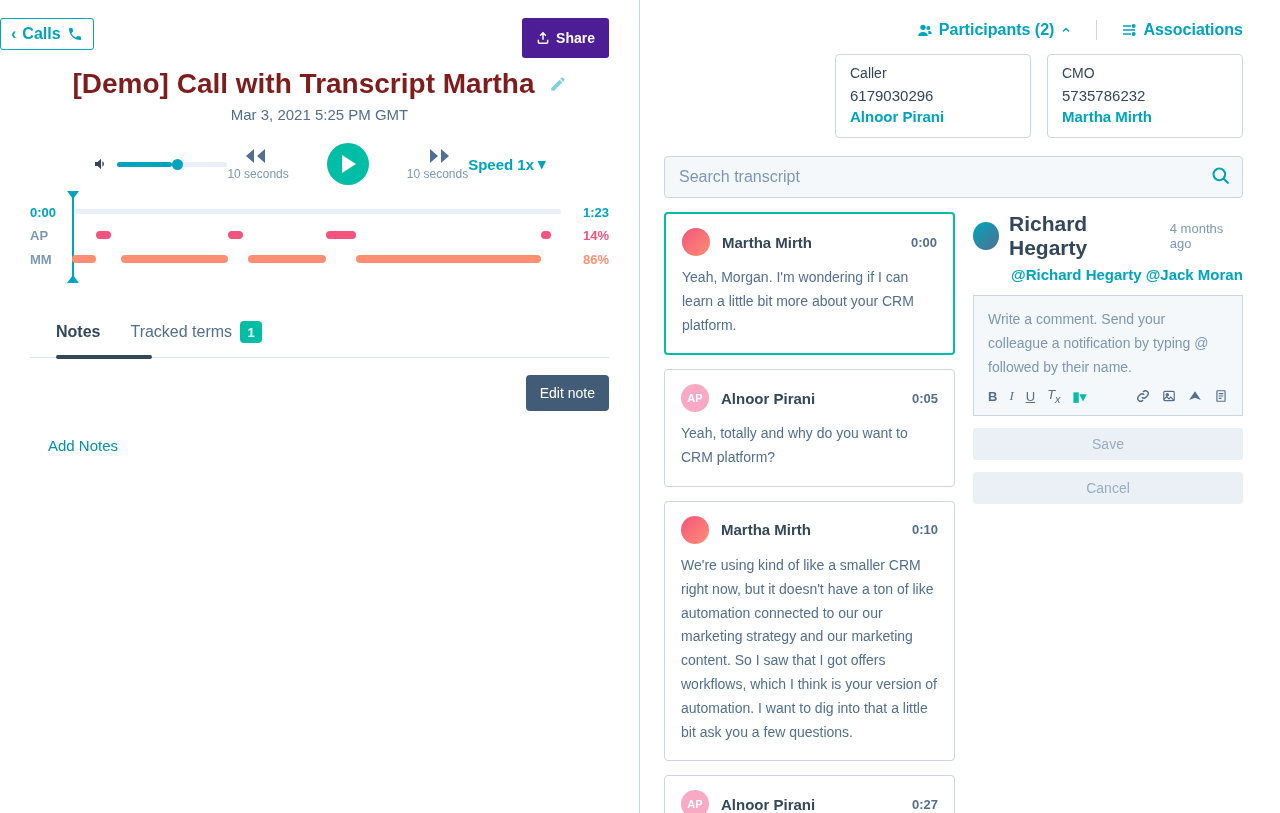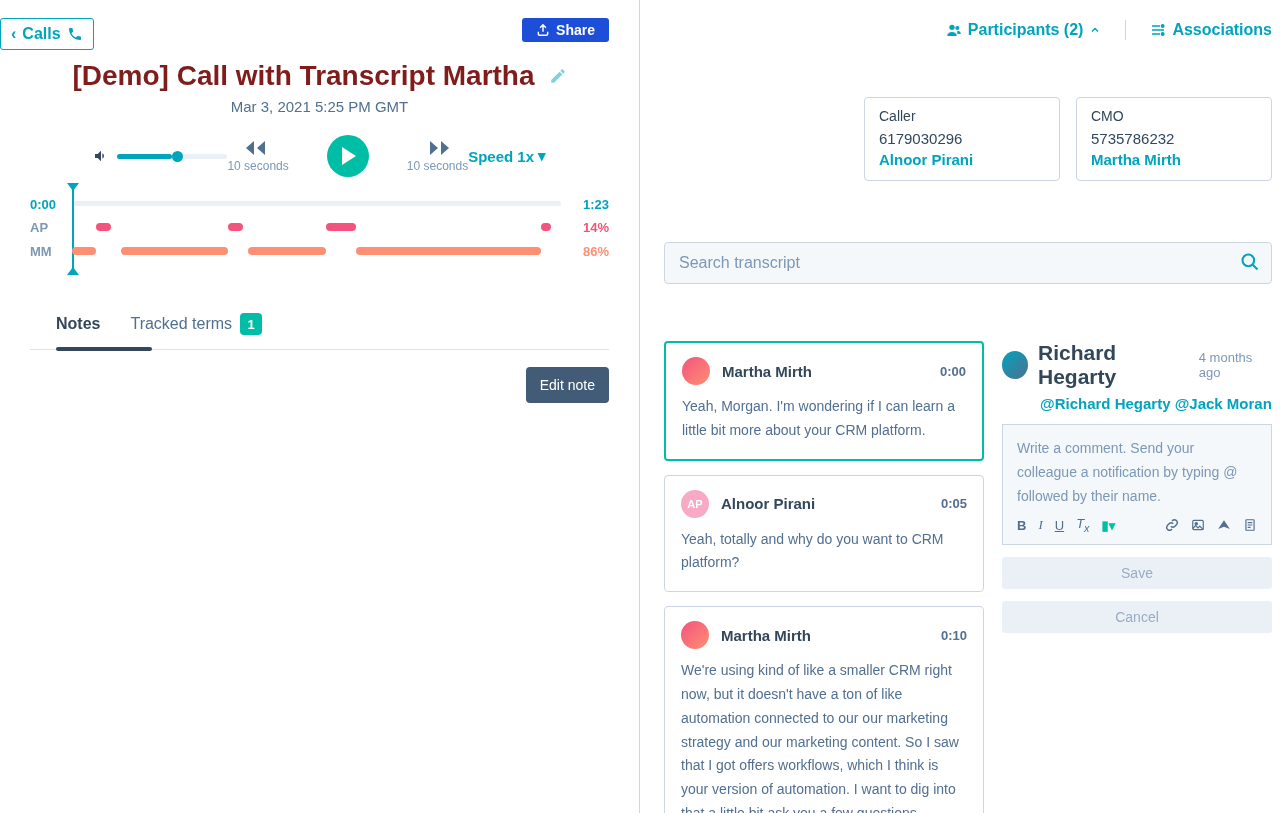--- a/index.html
+++ b/index.html
@@ -1,24 +1,24 @@
 <!DOCTYPE html>
 <html><head>
 <meta charset="utf-8">
 <style>
 * { box-sizing: border-box; margin: 0; padding: 0; }
 body { font-family: -apple-system, BlinkMacSystemFont, "Segoe UI", Helvetica, Arial, sans-serif; background: #fff; color: #33475b; }
 .app { display: flex; width: 1280px; height: 813px; }
 .left-panel { width: 640px; border-right: 1px solid #cbd6e2; display: flex; flex-direction: column; padding: 0; }
-.right-panel { width: 640px; display: flex; flex-direction: column; padding: 20px 8px 0 24px; gap: 43px; }
+.right-panel { width: 640px; display: flex; flex-direction: column; padding: 20px 37px 0 24px; }
 
 
 .left-head { display: flex; justify-content: space-between; align-items: flex-start; padding: 18px 30px 0 0; }
 .back-chip { display: inline-flex; align-items: center; gap: 6px; border: 1px solid #00a4bd; color: #00a4bd; padding: 6px 10px; border-radius: 3px; font-weight: 600; cursor: pointer; }
-.share-btn { display: inline-flex; align-items: center; gap: 6px; background: #1d4ed8; color: #fff; border: none; padding: 4px 14px; border-radius: 3px; font-weight: 600; cursor: pointer; font-size: 14px; }
+.share-btn { display: inline-flex; align-items: center; gap: 6px; background: #4c1d95; color: #fff; border: none; padding: 12px 14px; border-radius: 3px; font-weight: 600; cursor: pointer; font-size: 14px; }
 
 .title-row { display: flex; justify-content: center; align-items: center; gap: 14px; margin-top: 10px; }
 .call-title { font-size: 28px; font-weight: 700; color: #7f1d1d; }
 .edit-icon { color: #7fd1de; cursor: pointer; }
 .call-date { text-align: center; color: #516f90; margin-top: 6px; font-size: 15px; }
 
 
 .player { display: flex; align-items: center; justify-content: center; padding: 20px 30px 12px 30px; }
 .vol { display: flex; align-items: center; gap: 8px; }
 .vol-track { width: 110px; height: 5px; background: #eaf0f6; border-radius: 3px; position: relative; }
@@ -228,20 +228,21 @@
         <div class="tab">Notes</div>
         <div class="tab inactive">
           <span>Tracked terms</span>
           <span class="badge">1</span>
         </div>
       </div>
       <div class="tab-underline"></div>
       <div style="overflow:hidden">
         <button class="edit-note">Edit note</button>
       </div>
+      <div class="add-notes">Add Notes</div>
     </div>
   </div>
 
   <div class="right-panel">
     <div class="right-top">
       <div class="participants">
         <span>
           <svg width="16" height="16" viewBox="0 0 24 24" fill="#00a4bd">
               <circle cx="9" cy="8" r="4"></circle>
               <path d="M2 20c0-3 3-5 7-5s7 2 7 5v1H2v-1z"></path>

